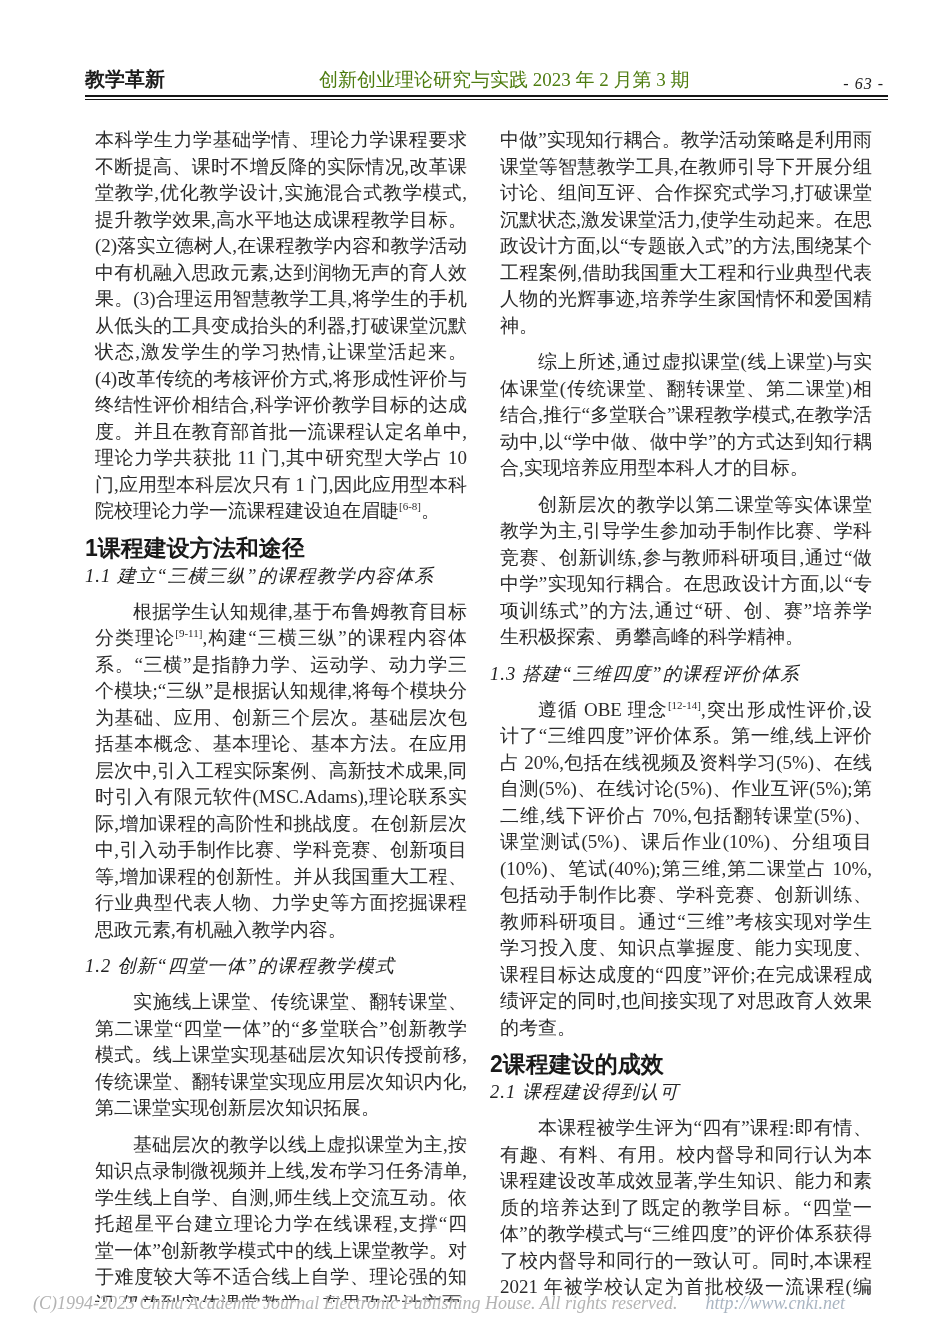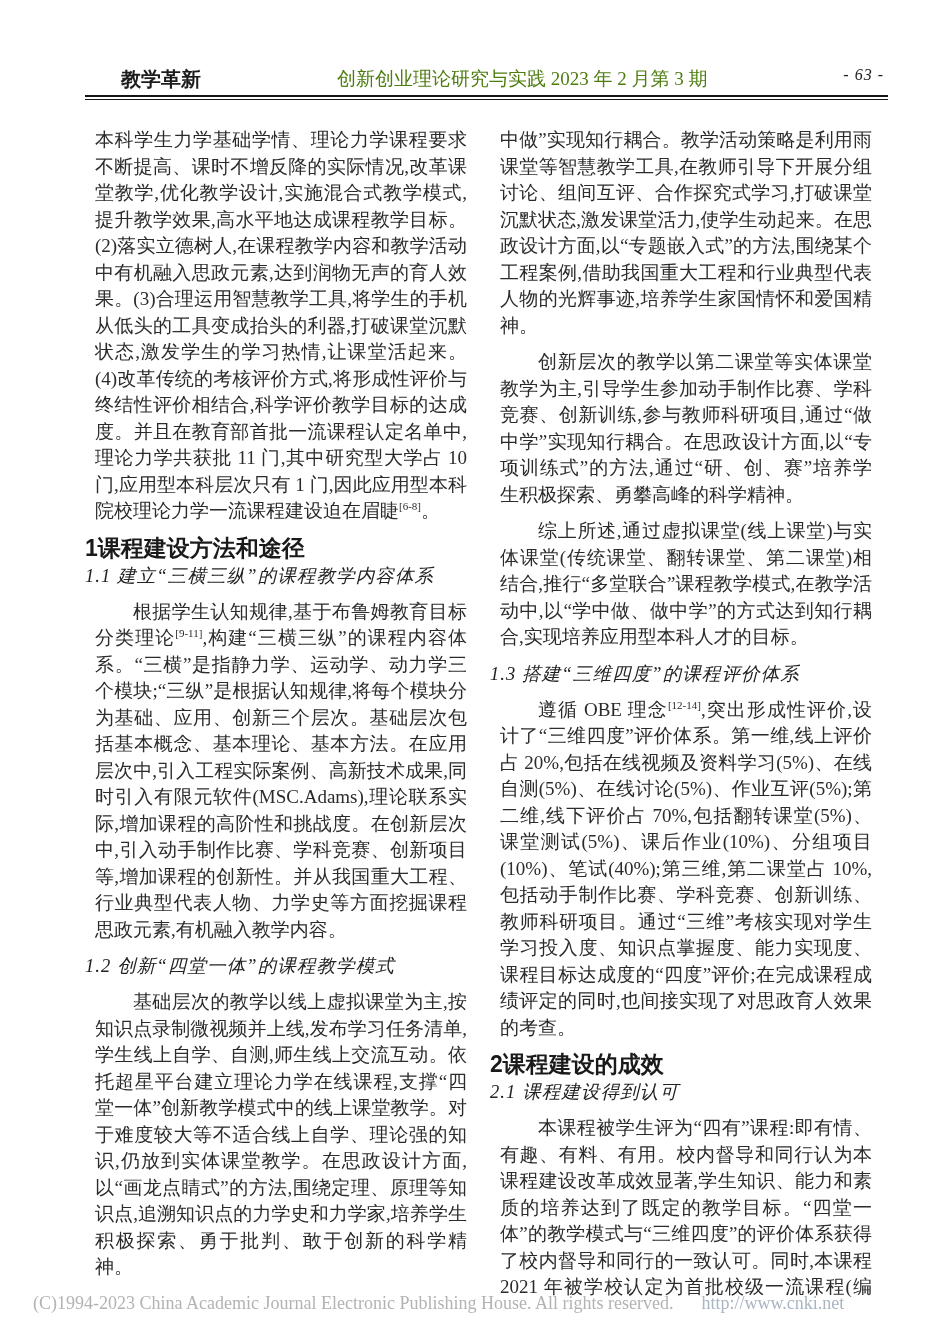--- a/index.html
+++ b/index.html
@@ -11,23 +11,22 @@
     overflow: hidden;
     font-family: "Liberation Serif", "DejaVu Serif", serif;
     color: #2b2b2b;
   }
   .hdr {
     position: absolute;
     left: 85px;
     right: 66px;
     top: 66px;
     display: flex;
-    align-items: flex-start;
+    align-items: flex-end;
     justify-content: space-between;
-    margin-left: 36px;
   }
   .hdr-section {
     font-family: "Liberation Sans", "DejaVu Sans", sans-serif;
     font-weight: 700;
     font-size: 20px;
     color: #1c1c1c;
     white-space: nowrap;
   }
   .hdr-journal {
     flex: 1;
@@ -88,20 +87,21 @@
     color: #222222;
     margin: 0 0 2px 0;
   }
   .footer {
     position: absolute;
     left: 33px;
     top: 1293px;
     font-size: 18px;
     color: #b3b3b3;
     white-space: nowrap;
+    font-style: italic;
   }
   .footer .url {
     margin-left: 28px;
     color: #a9b5c2;
   }
 </style>
 </head>
 <body>
 
 <div class="page">
@@ -113,28 +113,29 @@
   </div>
 
   <div class="dbl-rule"></div>
 
   <div class="col col-left">
     <p><span>本科学生力学基础学情、理论力学课程要求不断提高、课时不增反降的实际情况,改革课堂教学,优化教学设计,实施混合式教学模式,提升教学效果,高水平地达成课程教学目标。(2)落实立德树人,在课程教学内容和教学活动中有机融入思政元素,达到润物无声的育人效果。(3)合理运用智慧教学工具,将学生的手机从低头的工具变成抬头的利器,打破课堂沉默状态,激发学生的学习热情,让课堂活起来。(4)改革传统的考核评价方式,将形成性评价与终结性评价相结合,科学评价教学目标的达成度。并且在教育部首批一流课程认定名单中,理论力学共获批 11 门,其中研究型大学占 10 门,应用型本科层次只有 1 门,因此应用型本科院校理论力学一流课程建设迫在眉睫</span><sup class="ref">[6-8]</sup><span>。</span></p>
     <h2 class="sec">1课程建设方法和途径</h2>
     <h3 class="sub">1.1 建立“三横三纵”的课程教学内容体系</h3>
     <p class="ind"><span>根据学生认知规律,基于布鲁姆教育目标分类理论</span><sup class="ref">[9-11]</sup><span>,构建“三横三纵”的课程内容体系。“三横”是指静力学、运动学、动力学三个模块;“三纵”是根据认知规律,将每个模块分为基础、应用、创新三个层次。基础层次包括基本概念、基本理论、基本方法。在应用层次中,引入工程实际案例、高新技术成果,同时引入有限元软件(MSC.Adams),理论联系实际,增加课程的高阶性和挑战度。在创新层次中,引入动手制作比赛、学科竞赛、创新项目等,增加课程的创新性。并从我国重大工程、行业典型代表人物、力学史等方面挖掘课程思政元素,有机融入教学内容。</span></p>
     <h3 class="sub">1.2 创新“四堂一体”的课程教学模式</h3>
+    <p class="ind">实施线上课堂、传统课堂、翻转课堂、第二课堂“四堂一体”的“多堂联合”创新教学模式。线上课堂实现基础层次知识传授前移,传统课堂、翻转课堂实现应用层次知识内化,第二课堂实现创新层次知识拓展。</p>
     <p class="ind">基础层次的教学以线上虚拟课堂为主,按知识点录制微视频并上线,发布学习任务清单,学生线上自学、自测,师生线上交流互动。依托超星平台建立理论力学在线课程,支撑“四堂一体”创新教学模式中的线上课堂教学。对于难度较大等不适合线上自学、理论强的知识,仍放到实体课堂教学。在思政设计方面,以“画龙点睛式”的方法,围绕定理、原理等知识点,追溯知识点的力学史和力学家,培养学生积极探索、勇于批判、敢于创新的科学精神。</p>
 
   </div>
 
   <div class="col col-right">
     <p>中做”实现知行耦合。教学活动策略是利用雨课堂等智慧教学工具,在教师引导下开展分组讨论、组间互评、合作探究式学习,打破课堂沉默状态,激发课堂活力,使学生动起来。在思政设计方面,以“专题嵌入式”的方法,围绕某个工程案例,借助我国重大工程和行业典型代表人物的光辉事迹,培养学生家国情怀和爱国精神。</p>
+    <p class="ind">综上所述,通过虚拟课堂(线上课堂)与实体课堂(传统课堂、翻转课堂、第二课堂)相结合,推行“多堂联合”课程教学模式,在教学活动中,以“学中做、做中学”的方式达到知行耦合,实现培养应用型本科人才的目标。</p>
     <p class="ind">创新层次的教学以第二课堂等实体课堂教学为主,引导学生参加动手制作比赛、学科竞赛、创新训练,参与教师科研项目,通过“做中学”实现知行耦合。在思政设计方面,以“专项训练式”的方法,通过“研、创、赛”培养学生积极探索、勇攀高峰的科学精神。</p>
-    <p class="ind">综上所述,通过虚拟课堂(线上课堂)与实体课堂(传统课堂、翻转课堂、第二课堂)相结合,推行“多堂联合”课程教学模式,在教学活动中,以“学中做、做中学”的方式达到知行耦合,实现培养应用型本科人才的目标。</p>
     <h3 class="sub">1.3 搭建“三维四度”的课程评价体系</h3>
     <p class="ind"><span>遵循 OBE 理念</span><sup class="ref">[12-14]</sup><span>,突出形成性评价,设计了“三维四度”评价体系。第一维,线上评价占 20%,包括在线视频及资料学习(5%)、在线自测(5%)、在线讨论(5%)、作业互评(5%);第二维,线下评价占 70%,包括翻转课堂(5%)、课堂测试(5%)、课后作业(10%)、分组项目(10%)、笔试(40%);第三维,第二课堂占 10%,包括动手制作比赛、学科竞赛、创新训练、教师科研项目。通过“三维”考核实现对学生学习投入度、知识点掌握度、能力实现度、课程目标达成度的“四度”评价;在完成课程成绩评定的同时,也间接实现了对思政育人效果的考查。</span></p>
     <h2 class="sec">2课程建设的成效</h2>
     <h3 class="sub">2.1 课程建设得到认可</h3>
     <p class="ind">本课程被学生评为“四有”课程:即有情、有趣、有料、有用。校内督导和同行认为本课程建设改革成效显著,学生知识、能力和素质的培养达到了既定的教学目标。“四堂一体”的教学模式与“三维四度”的评价体系获得了校内督导和同行的一致认可。同时,本课程 2021 年被学校认定为首批校级一流课程(编号:2021-1-003),并且本课程的教学资源、教学模式、评价体系已经推广到兄弟院校理论力学课程教学中。</p>
     <h3 class="sub">2.5 课程教学团队成果突出</h3>
     <p class="ind">近年来,课程教学团队成员获得力学讲课竞赛省级奖项 5 项,其中两位教师分别获得第 8 届和第 9 届江苏省工科基础力学青年教师讲课竞赛理论力学组特等奖。同时,一位教师以理论力学案例教学设计参赛获得 2021 年度校级“课程思政”教学设计竞赛一等奖。</p>
   </div>
 
   <div class="footer">

